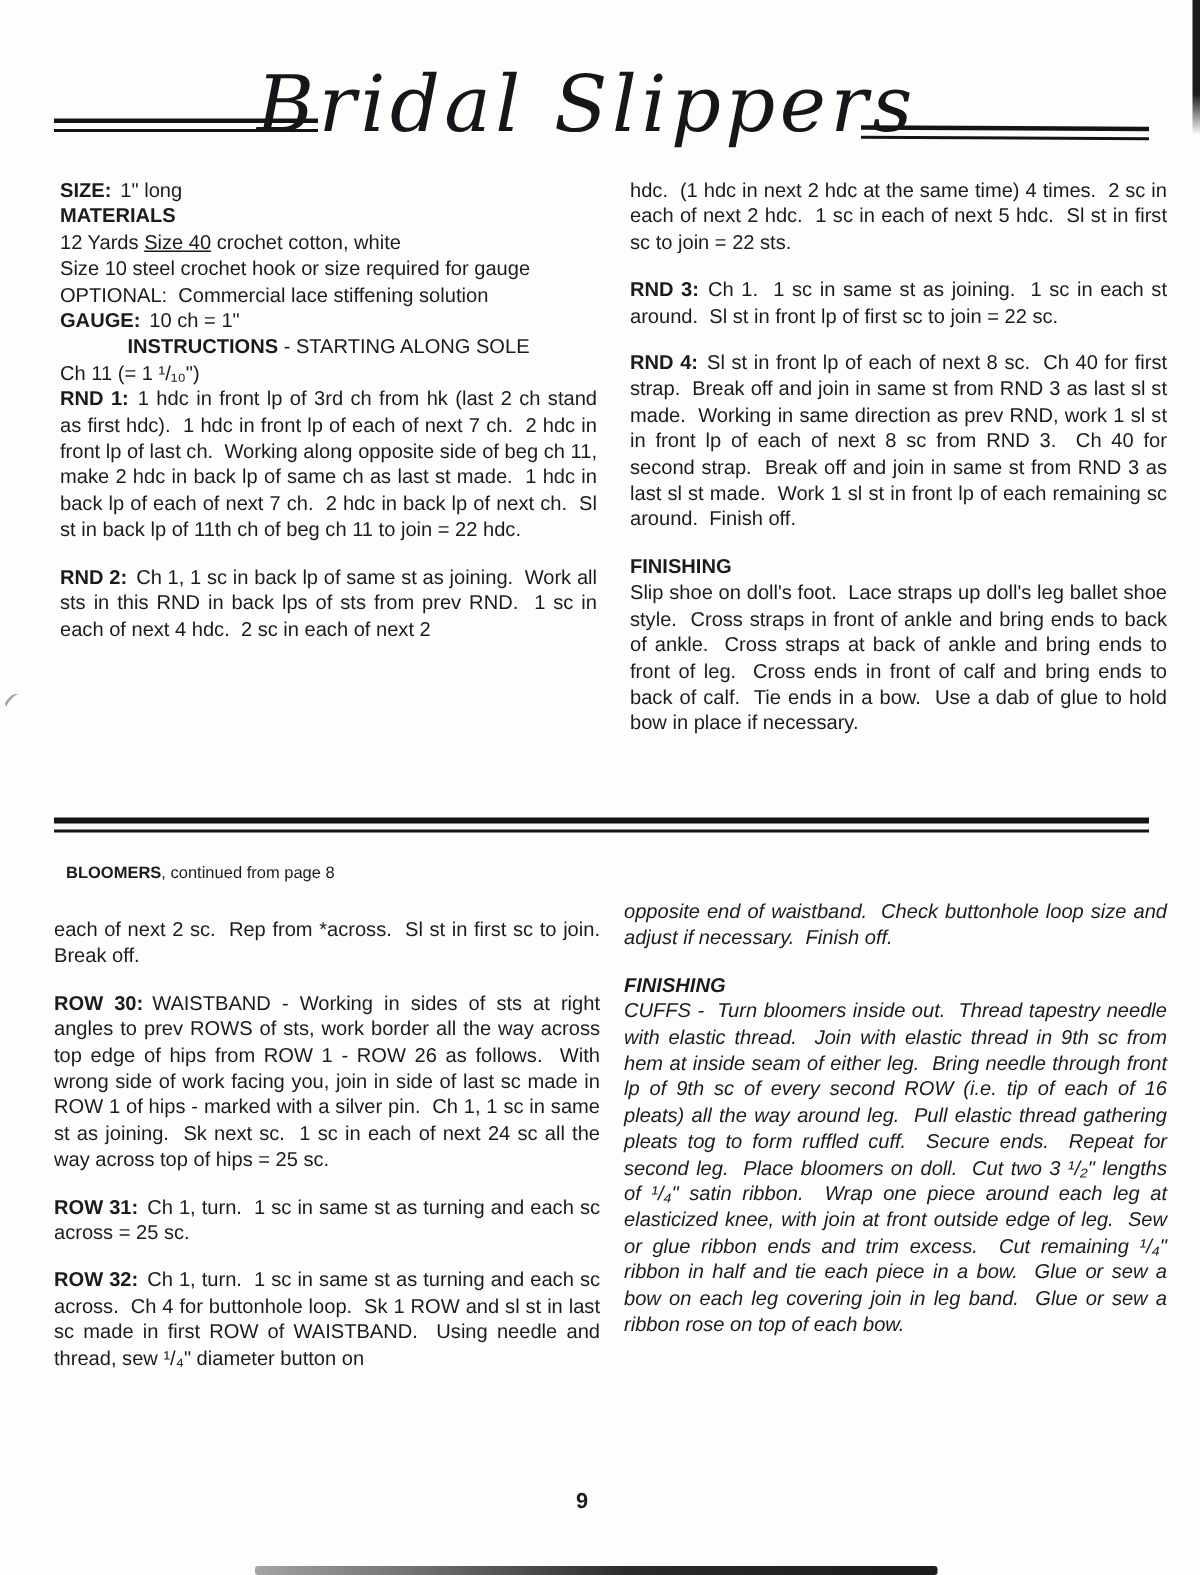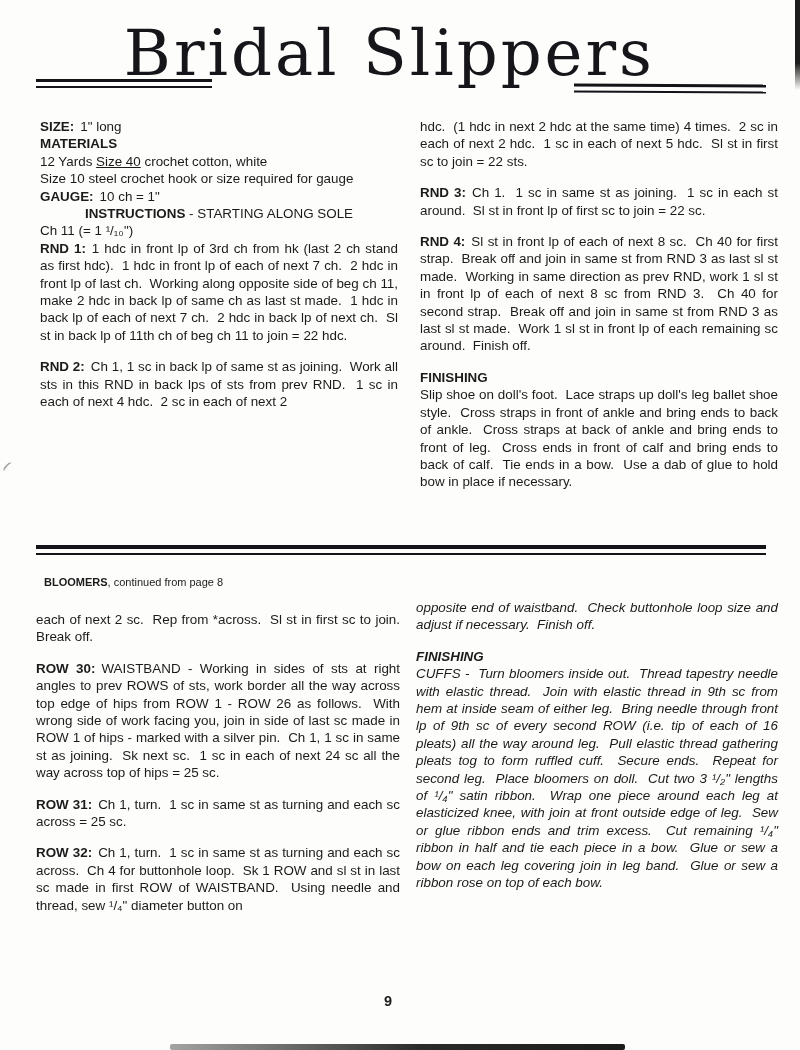--- a/index.html
+++ b/index.html
@@ -3,23 +3,23 @@
 <meta charset="utf-8">
 <style>
   html,body { margin:0; padding:0; }
   body {
     width:800px; height:1050px; position:relative; overflow:hidden;
     background:#fdfdfc; color:#1b1b1b;
     font-family:"Liberation Sans","DejaVu Sans",sans-serif;
   }
   
   .title-script {
-    position:absolute; top:16px; left:50%; transform:translateX(-52%);
+    position:absolute; top:40px; left:50%; transform:translateX(-52%);
     font-family:"DejaVu Serif","Liberation Serif",serif;
-    font-weight:500; font-size:64px; letter-spacing:3px;
+    font-style:italic; font-weight:500; font-size:52px; letter-spacing:3px;
     color:#15151a; white-space:nowrap;
   }
   .double-rule {
     position:absolute; box-sizing:border-box; height:9px;
     border-top:3px solid #141418; border-bottom:2px solid #141418;
   }
   .rule-left  { left:36px;  top:79px;  width:176px; }
   .rule-right { left:574px; top:84px;  width:192px; transform:rotate(0.3deg); }
   
   .section-divider {
@@ -70,20 +70,21 @@
 <div class="double-rule rule-left"></div>
 <div class="title-script">Bridal Slippers</div>
 <div class="double-rule rule-right"></div>
 
 <div class="col" style="left:40px; top:118px; width:358px;">
   <div class="ln"><span class="lbl">SIZE:</span><span>1" long</span></div>
 
   <div class="heading-line gap20">MATERIALS</div>
   <div class="ln"><span>12 Yards </span><span class="u">Size 40</span><span> crochet cotton, white</span></div>
   <div class="ln">Size 10 steel crochet hook or size required for gauge</div>
+  <div class="ln">OPTIONAL:  Commercial lace stiffening solution</div>
 
   <div class="ln gap24"><span class="lbl">GAUGE:</span><span>10 ch = 1"</span></div>
 
   <div class="ln gap16"><span class="b">INSTRUCTIONS</span><span> - STARTING ALONG SOLE</span></div>
   <div class="ln">Ch 11 (= 1 ¹/₁₀")</div>
 
   <p class="gap16"><span class="lbl">RND 1:</span><span>1 hdc in front lp of 3rd ch from hk (last 2 ch stand as first hdc).  1 hdc in front lp of each of next 7 ch.  2 hdc in front lp of last ch.  Working along opposite side of beg ch 11, make 2 hdc in back lp of same ch as last st made.  1 hdc in back lp of each of next 7 ch.  2 hdc in back lp of next ch.  Sl st in back lp of 11th ch of beg ch 11 to join = 22 hdc.</span></p>
 
   <p><span class="lbl">RND 2:</span><span>Ch 1, 1 sc in back lp of same st as joining.  Work all sts in this RND in back lps of sts from prev RND.  1 sc in each of next 4 hdc.  2 sc in each of next 2</span></p>
 </div>

